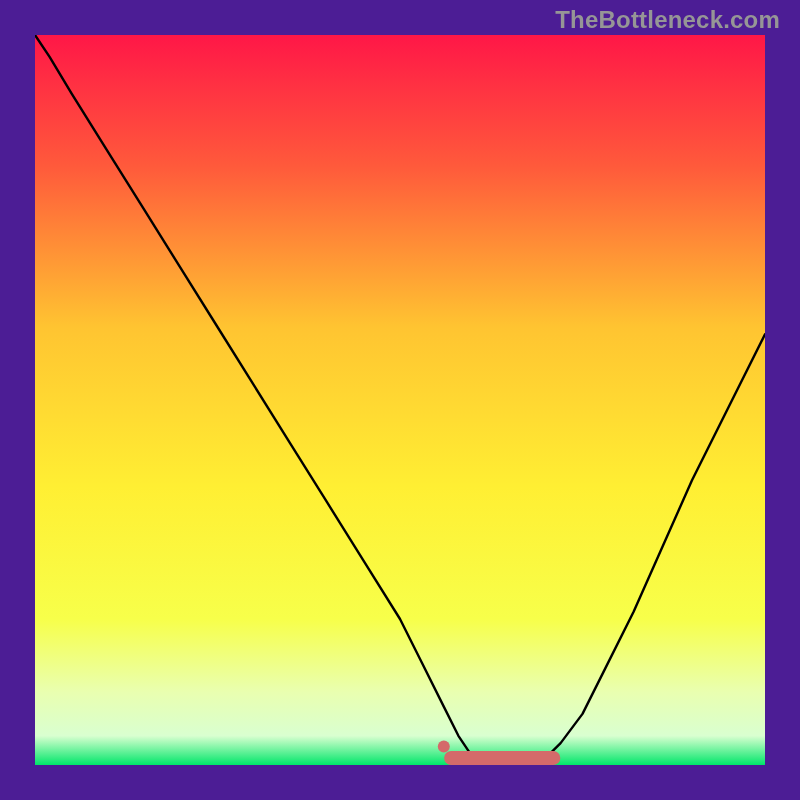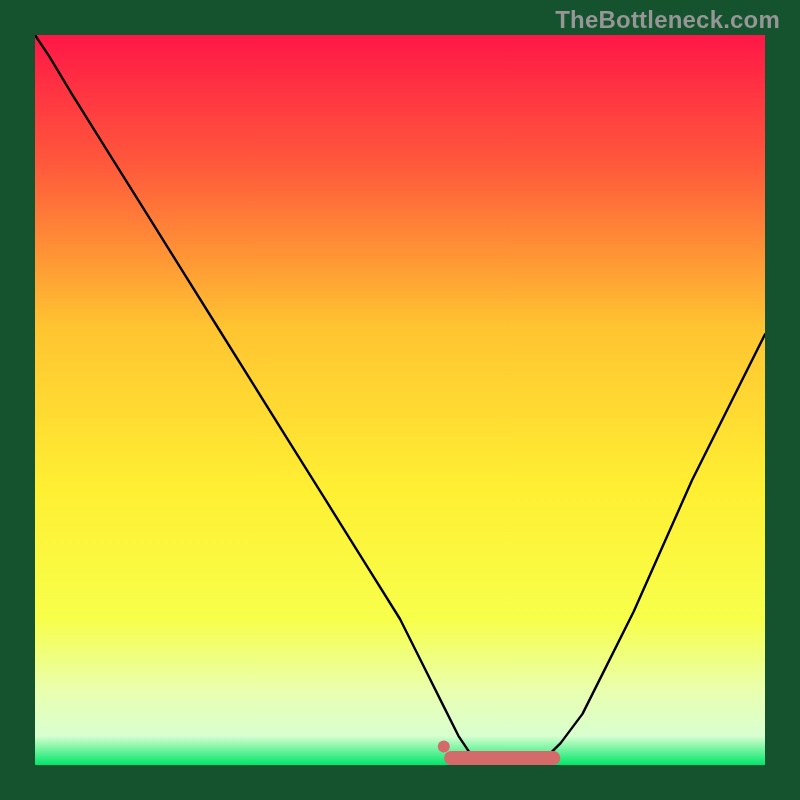--- a/index.html
+++ b/index.html
@@ -9,21 +9,21 @@
     height: 800px;
     background: #000;
     overflow: hidden;
   }
   .frame {
     position: absolute;
     left: 0;
     top: 0;
     width: 800px;
     height: 800px;
-    background: #14532d;
+    background: #4c1d95;
   }
   .plot {
     position: absolute;
     left: 35px;
     top: 35px;
     width: 730px;
     height: 730px;
     overflow: hidden;
   }
   .watermark {

